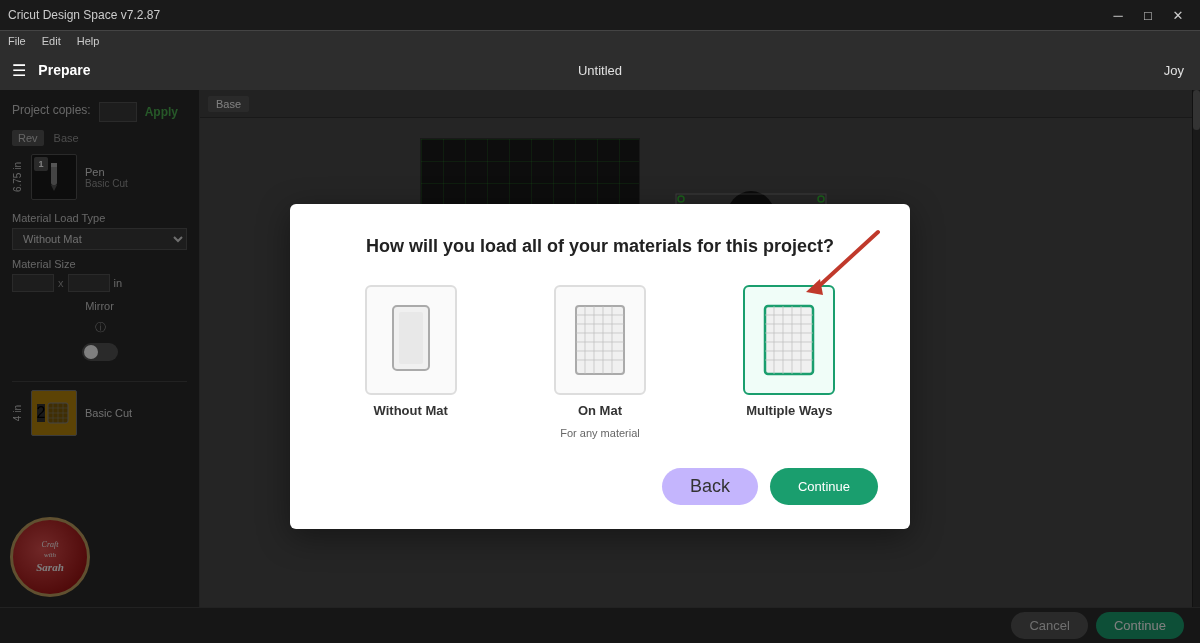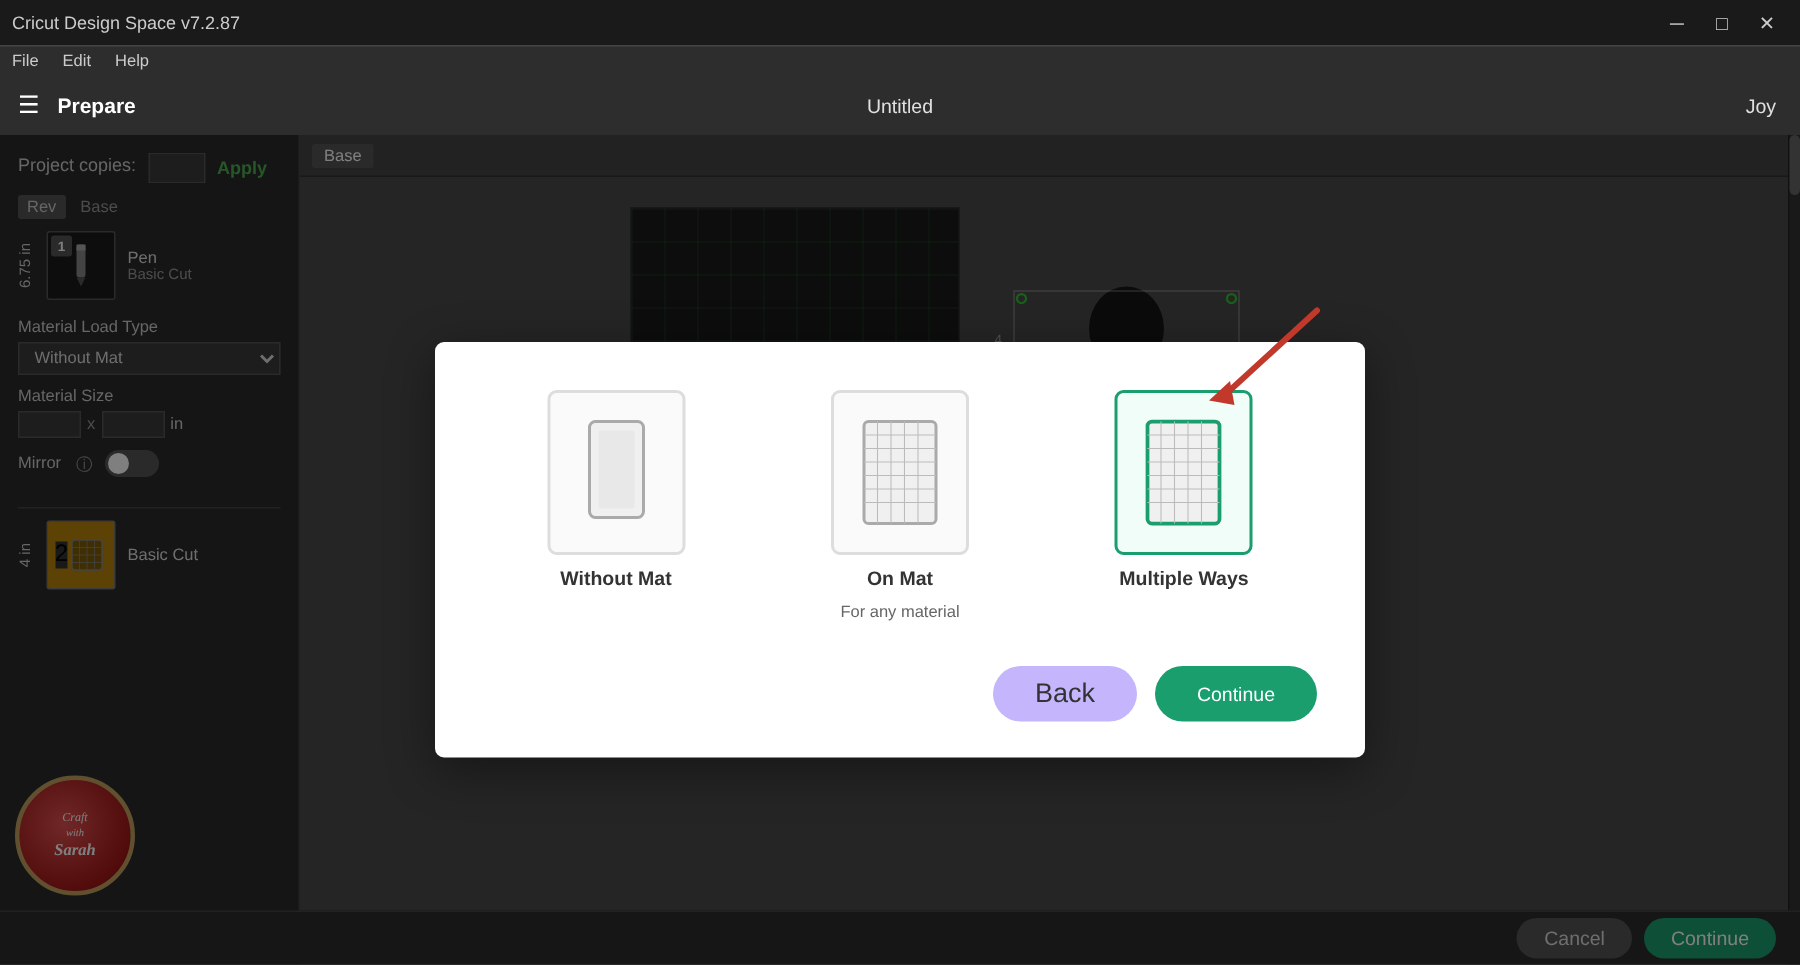--- a/index.html
+++ b/index.html
@@ -158,21 +158,21 @@
       background: #3a3a3a;
       border: 1px solid #555;
       color: #ddd;
       font-size: 11px;
       width: 40px;
       padding: 2px 20px;
       text-align: center;
     }
     .mat-size-unit { color: #ccc; font-size: 11px; }
 
-    .mirror-row { display: flex; align-items: center; gap: 8px; margin-bottom: 20px; }
+    .mirror-row { display: flex; align-items: center; gap: 8px; margin-bottom: 20px; flex-direction: column; }
     .mirror-label { color: #ccc; font-size: 11px; }
     .toggle-switch {
       width: 36px; height: 18px;
       background: #555;
       border-radius: 9px;
       position: relative;
       cursor: pointer;
     }
     .toggle-knob {
       width: 14px; height: 14px;
@@ -573,20 +573,21 @@
       <button class="zoom-btn">⊕</button>
     </div>
   </div>
 
   <div class="right-scrollbar">
     <div class="scrollbar-thumb"></div>
   </div>
 
   <div class="modal-overlay">
     <div class="modal">
+      <div class="modal-title">How will you load all of your materials for this project?</div>
 
       <div class="modal-options">
 
         <div class="modal-option">
           <div class="option-card">
             <svg width="56" height="76" viewBox="0 0 56 76">
               <rect x="10" y="4" width="36" height="64" rx="4" fill="#f0f0f0" stroke="#aaa" stroke-width="2"></rect>
               <rect x="16" y="10" width="24" height="52" rx="2" fill="#e8e8e8"></rect>
             </svg>
           </div>

